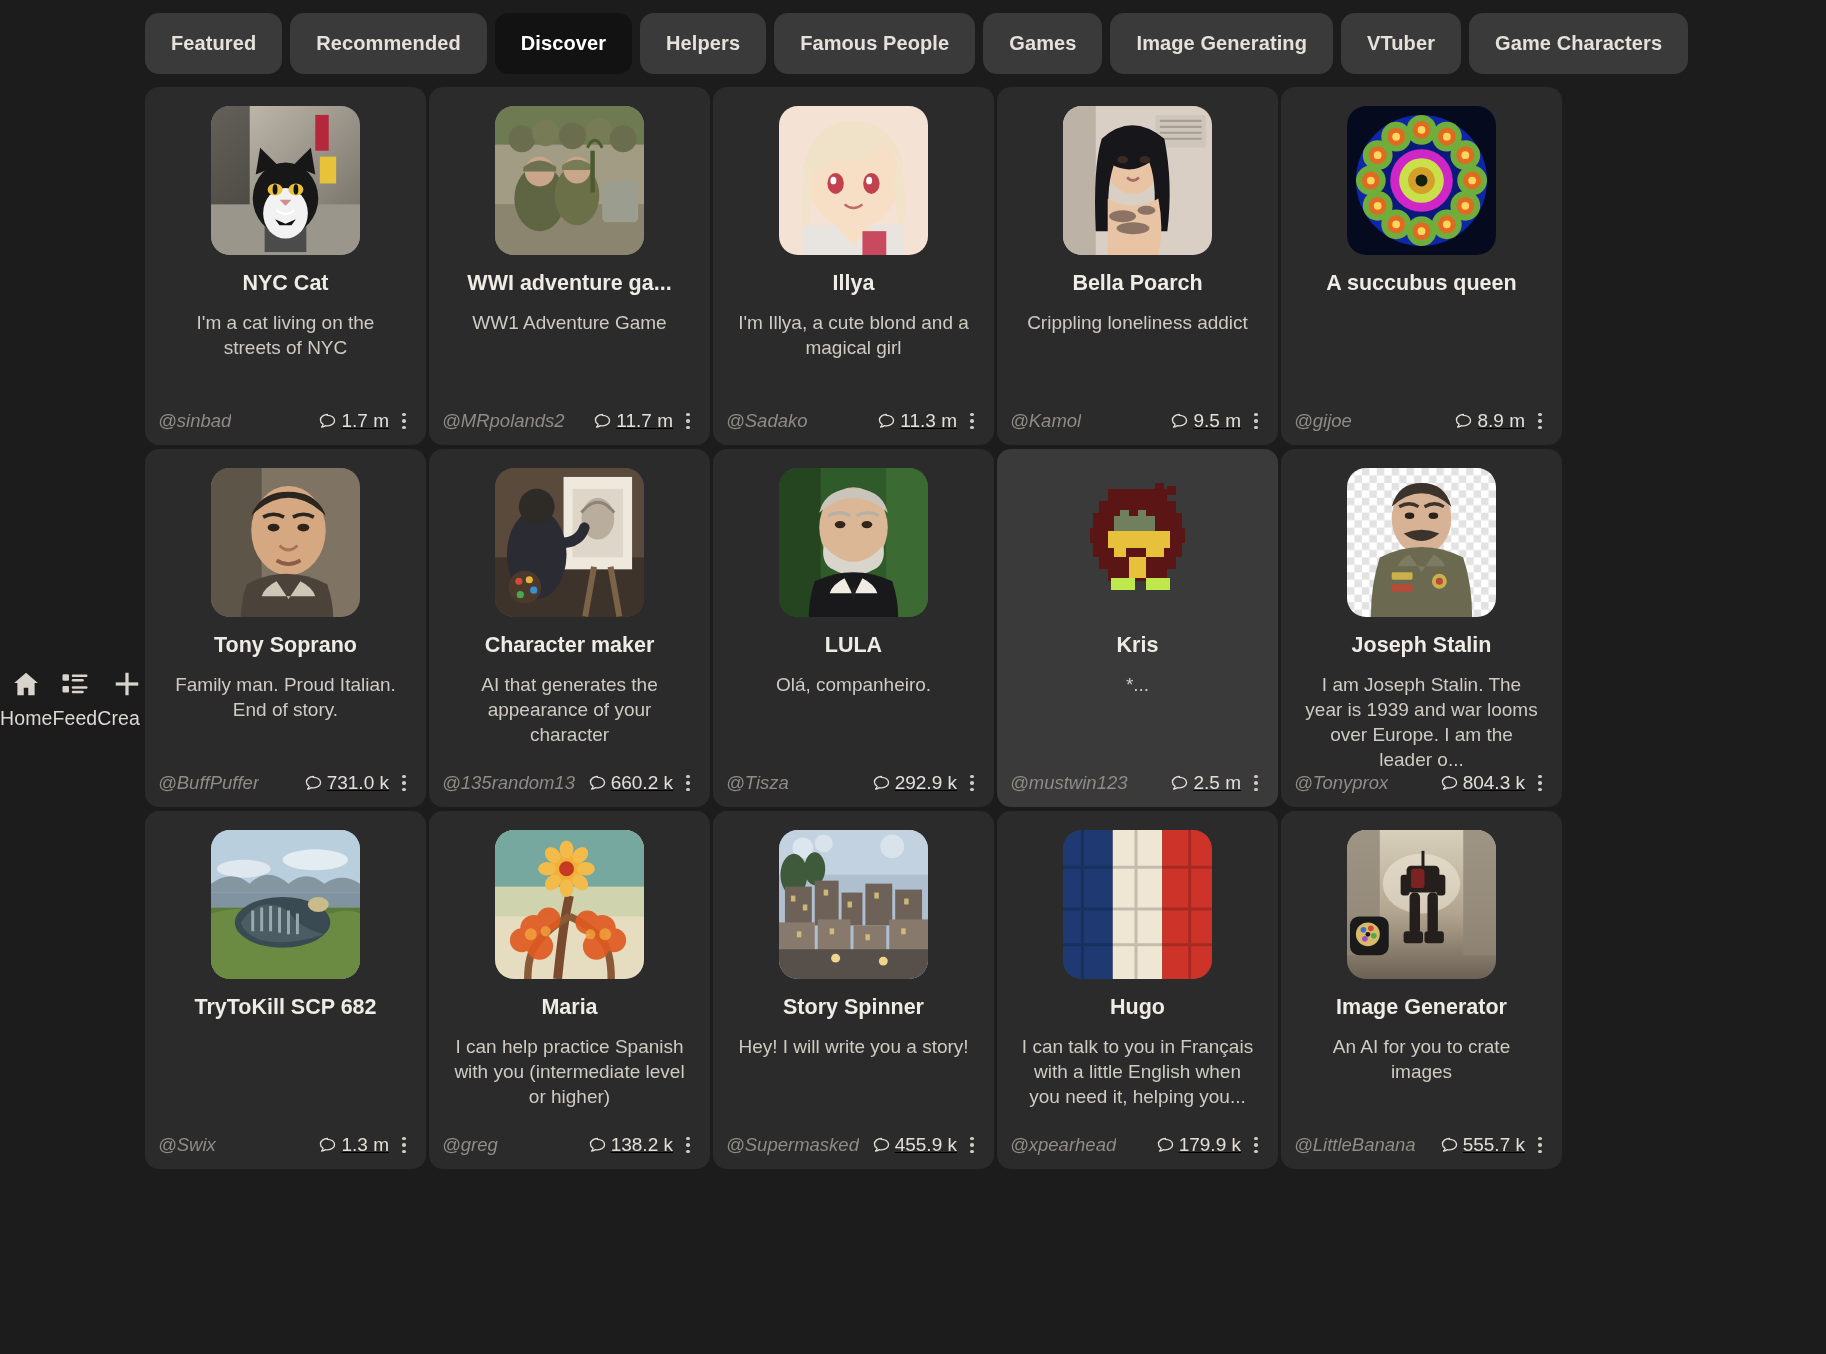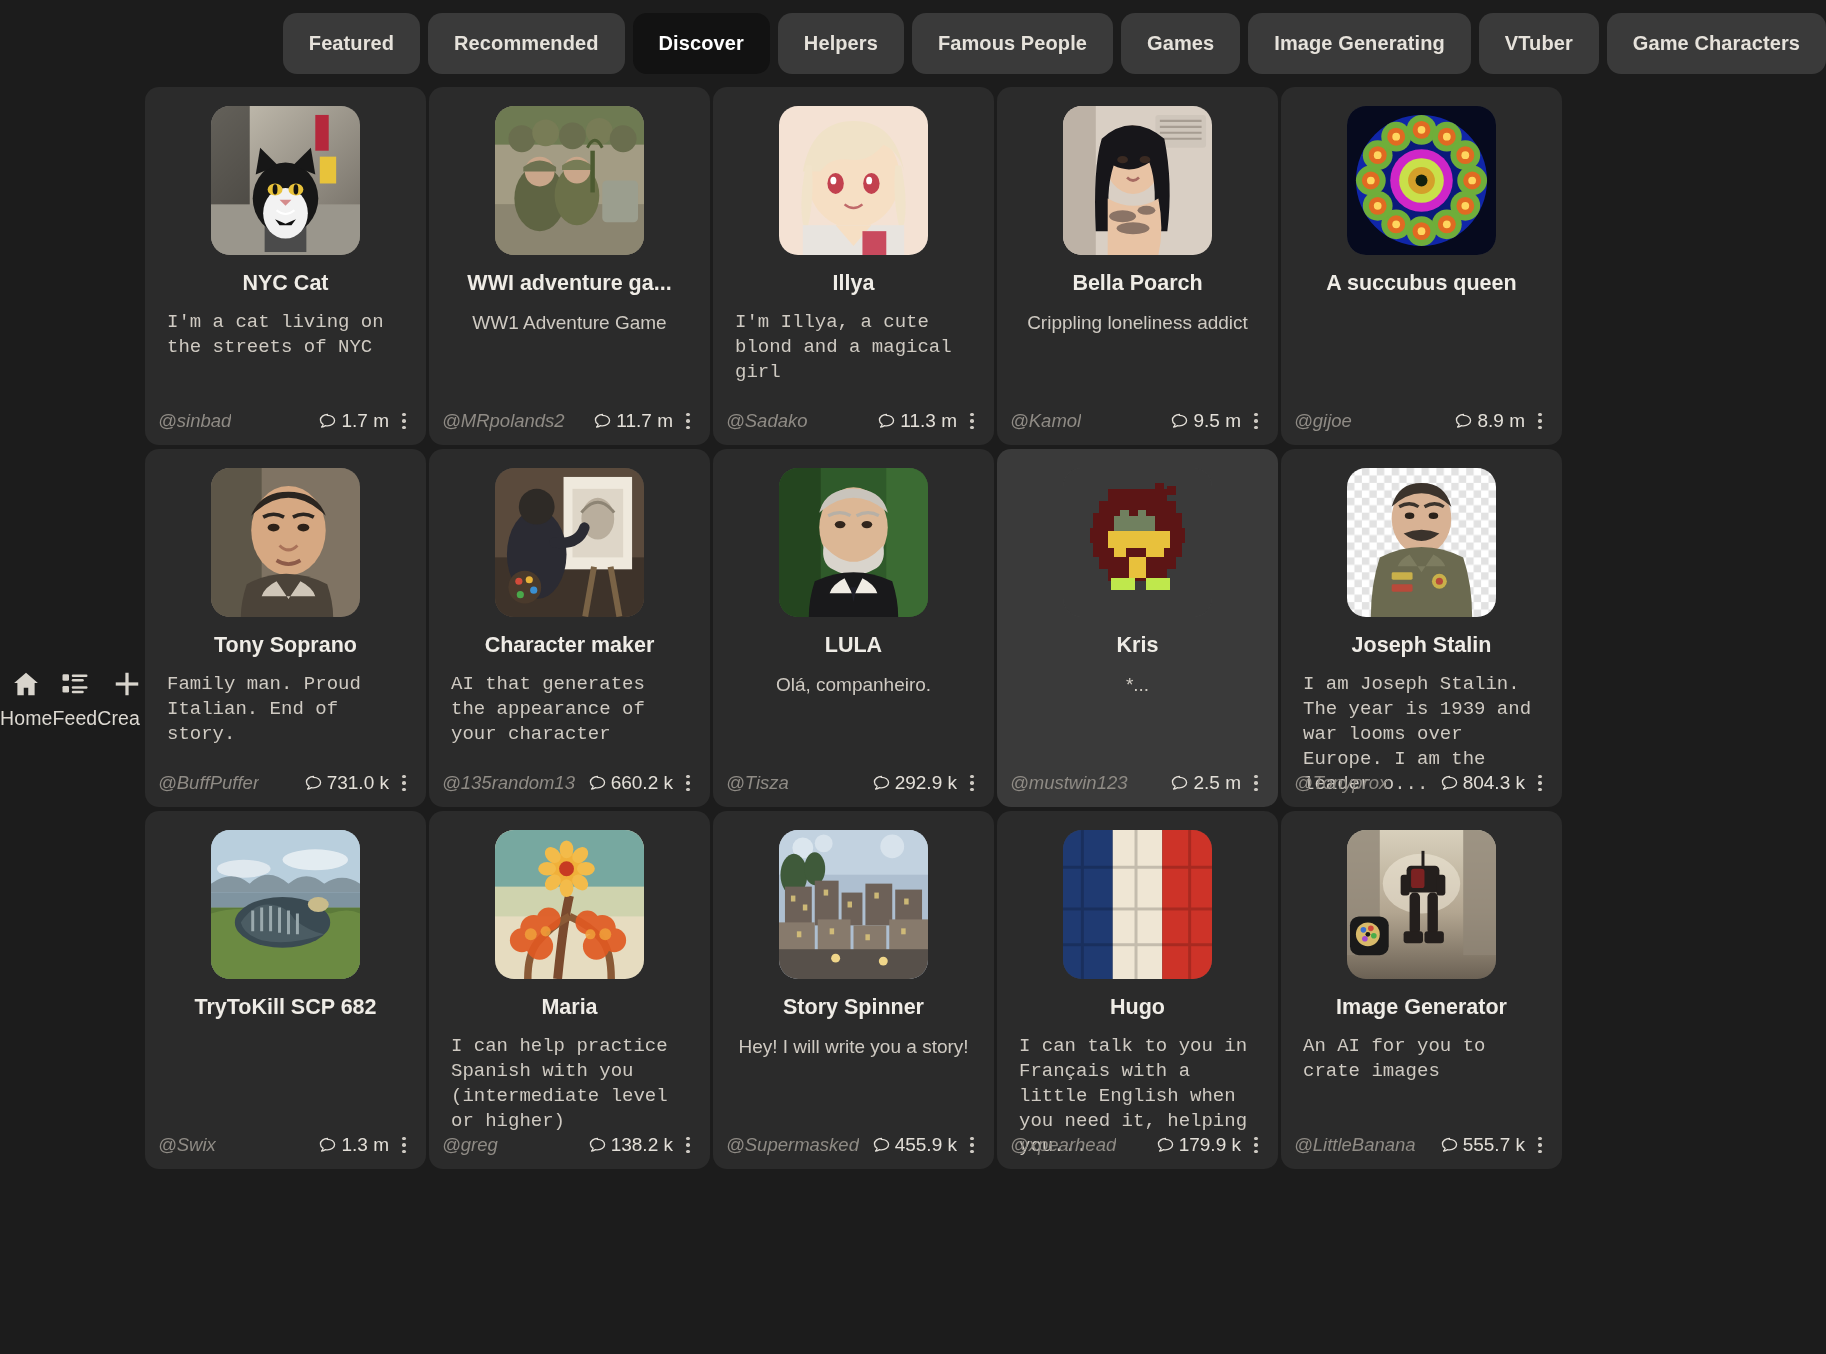--- a/index.html
+++ b/index.html
@@ -36,21 +36,20 @@
 
   
   .main { flex: 1; display: flex; flex-direction: column; min-width: 0; background:#1c1c1c; }
 
   .tabbar {
     display: flex; gap: 8px;
     padding: 13px 0 13px 5px;
     flex: 0 0 auto;
     overflow: hidden;
     white-space: nowrap;
-    justify-content: flex-end;
   }
   .tab {
     background: #3a3a3a;
     color: #e6e2db;
     border-radius: 14px;
     font-size: 20px; font-weight: bold;
     padding: 19px 26px;
     cursor: pointer;
     white-space: nowrap;
     flex: 0 0 auto;
@@ -98,33 +97,33 @@
     white-space: nowrap; overflow: hidden; text-overflow: ellipsis;
   }
   .card-desc {
     margin-top: 14px;
     font-size: 19px; line-height: 25px;
     color: #cfcac2;
     text-align: center;
     width: 100%;
     overflow: hidden;
   }
-  .card-desc.left { text-align: left; font-family: Liberation Mono, monospace; }
+  .card-desc.left { text-align: center; }
 
   .card-footer {
     position: absolute;
     left: 13px; right: 13px; bottom: 13px;
     display: flex; align-items: flex-start; justify-content: space-between;
     gap: 4px;
   }
   .handle {
     font-size: 18.5px; font-style: italic; color: #8f8b85;
     white-space: nowrap; overflow: hidden; text-overflow: ellipsis;
   }
-  .stat-group { display: flex; align-items: center; gap: 2px; flex: 0 0 auto; }
+  .stat-group { display: flex; align-items: center; gap: 2px; flex: 0 0 auto; text-decoration: underline; }
   .chat-ico { width: 19px; height: 19px; display:block; }
   .chat-ico svg { width:19px; height:19px; display:block; }
   .count { font-size: 19px; color: #e3dfd8; white-space: nowrap; padding-left:2px; }
   .kebab {
     width: 18px; height: 22px;
     display: flex; flex-direction: column; align-items: center; justify-content: center;
     gap: 3px; cursor: pointer; margin-left: 4px; flex: 0 0 auto;
   }
   .kebab i { width: 3.5px; height: 3.5px; border-radius: 50%; background: #cdc9c2; display:block; }
 </style>

